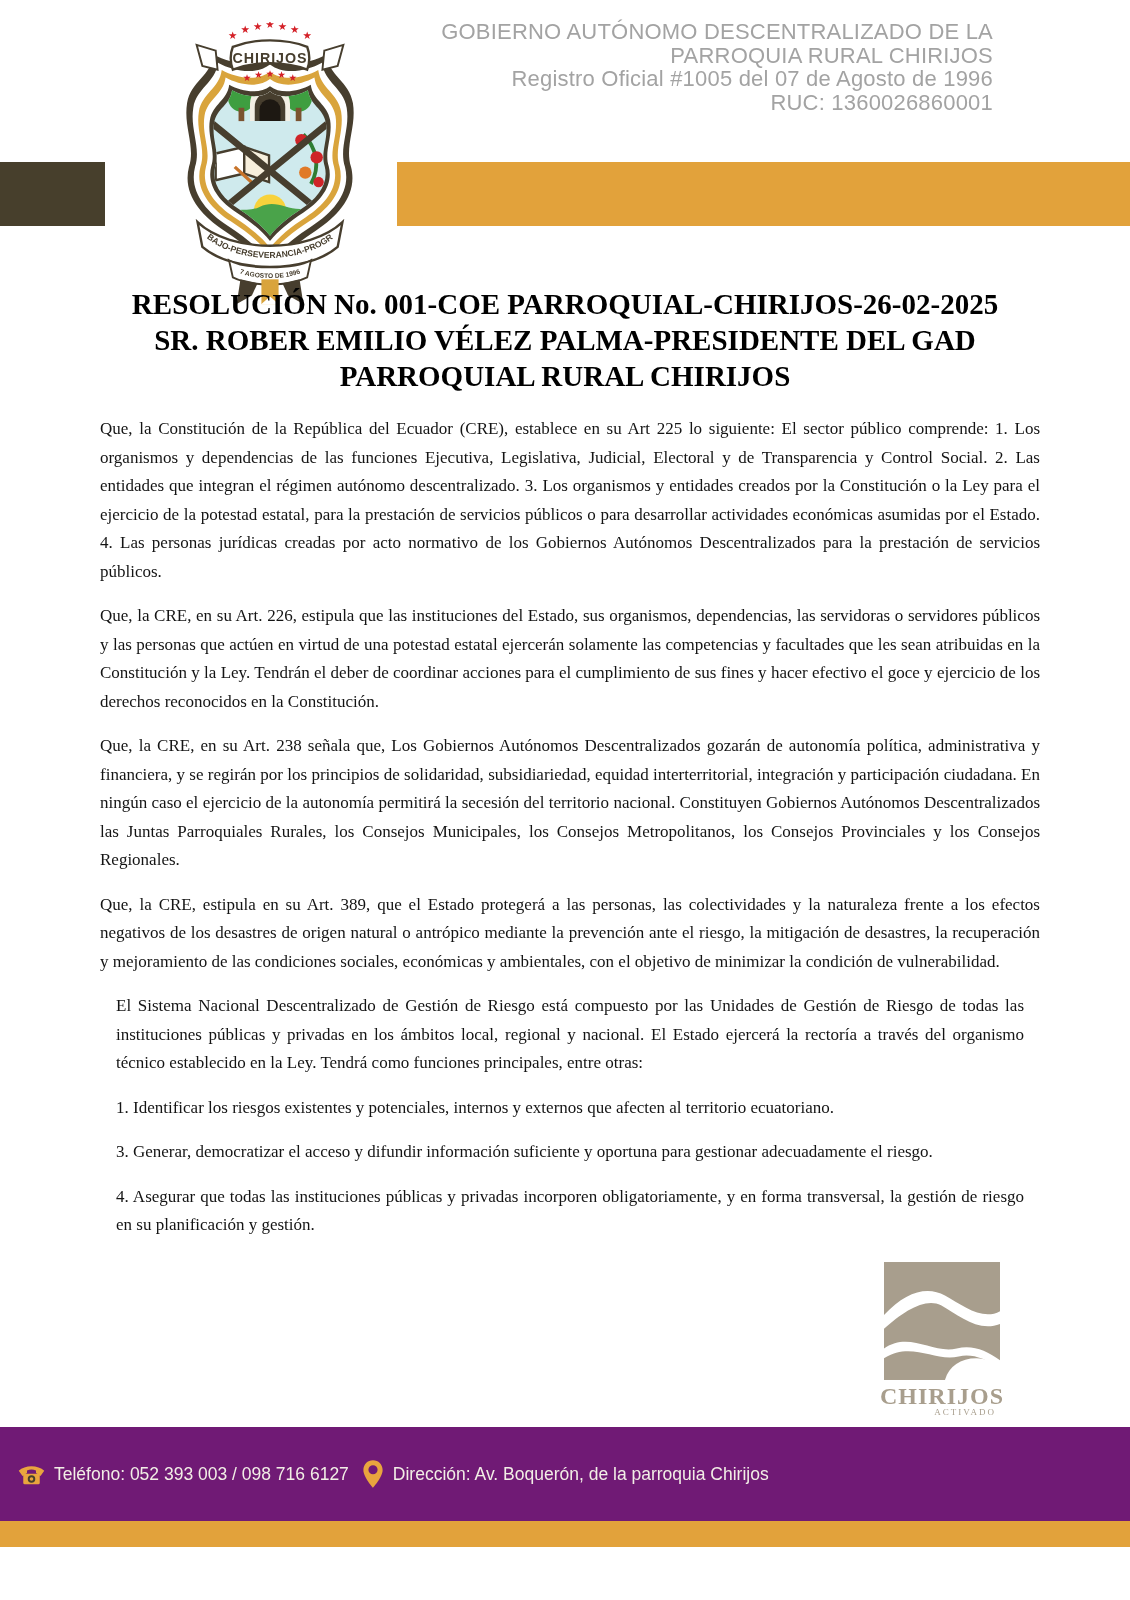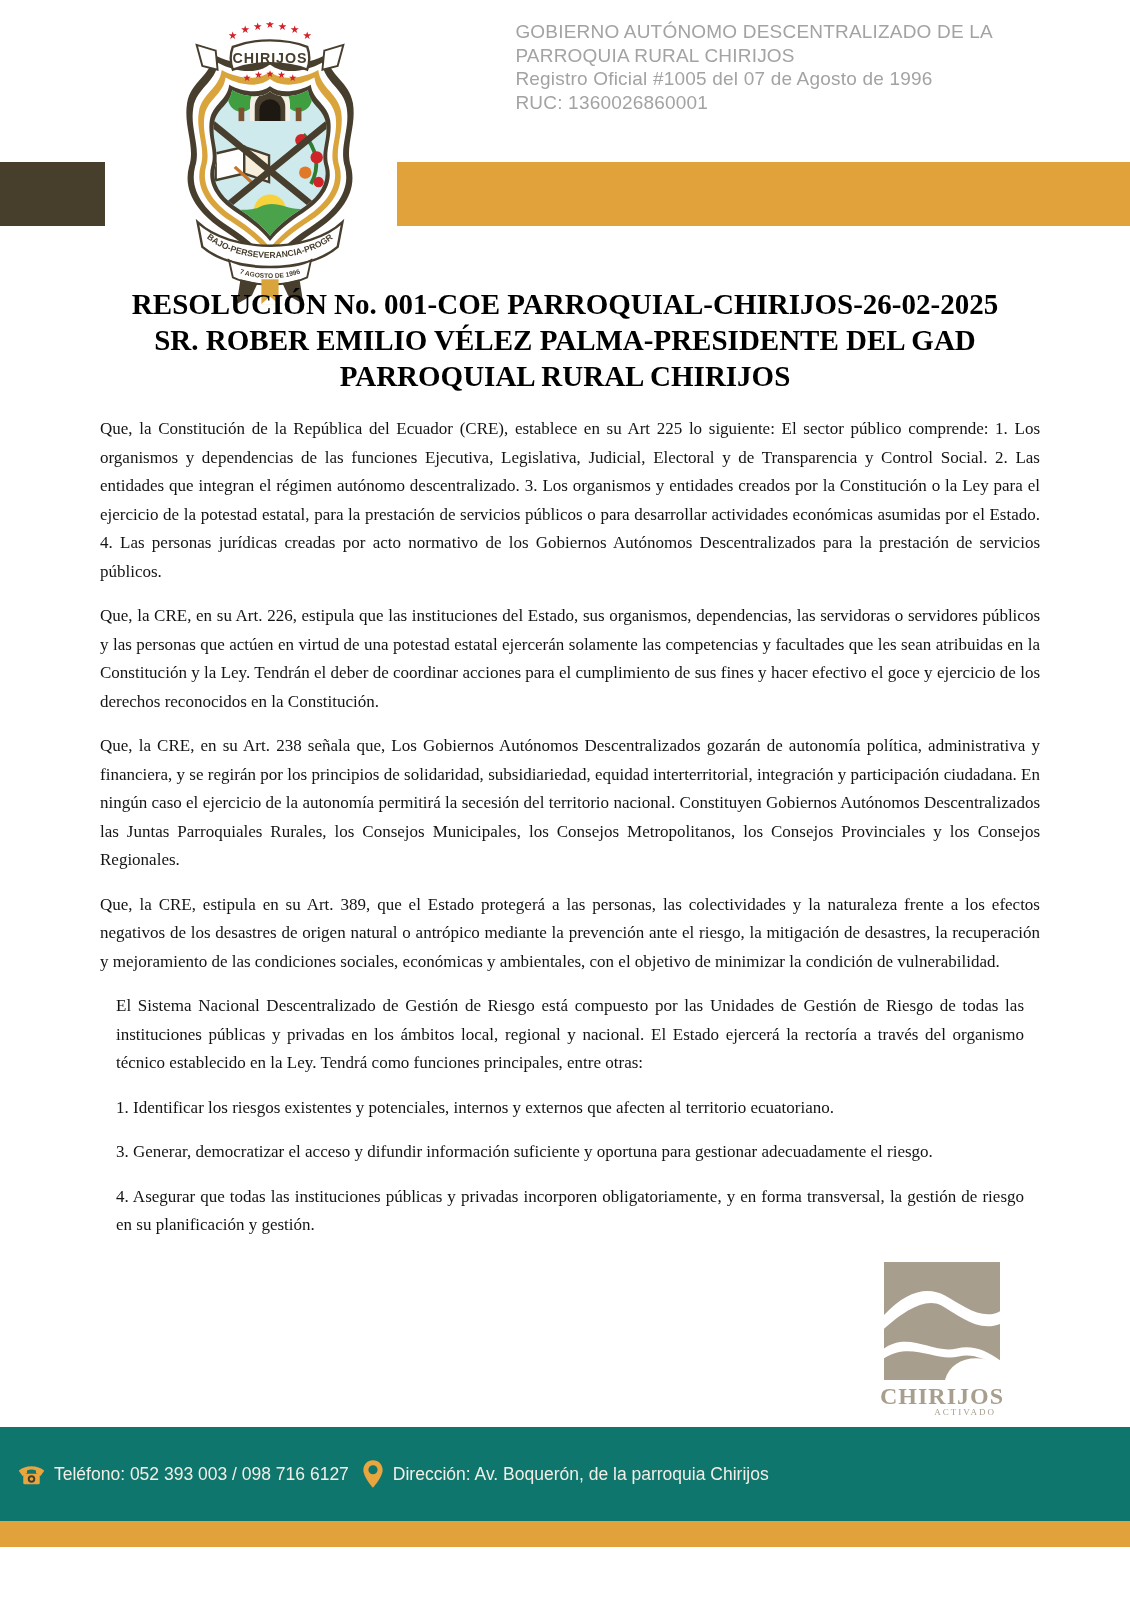--- a/index.html
+++ b/index.html
@@ -1,21 +1,21 @@
 <!DOCTYPE html>
 <html><head>
 <meta charset="utf-8">
 <style>
   html,body{margin:0;padding:0;background:#e9e9e9;}
   .page{position:relative;width:1130px;height:1600px;background:#ffffff;margin:0 auto;
         font-family:"Liberation Serif",serif;overflow:hidden;}
 
   
-  .org-header{position:absolute;top:20px;right:137px;
-              font-family:"Liberation Sans",sans-serif;font-size:19px;line-height:23.5px;
+  .org-header{position:absolute;top:20px;right:137px;text-align:right;
+              font-family:"Liberation Sans",sans-serif;font-size:22px;line-height:23.5px;
               color:#a3a3a3;letter-spacing:0.2px;}
   .crest{position:absolute;left:145px;top:22px;}
   .bar-left{position:absolute;left:0;top:162px;width:105px;height:64px;background:#473f2c;}
   .bar-right{position:absolute;left:397px;top:162px;width:733px;height:64px;background:#e2a23b;}
 
   
   .doc-title{position:absolute;top:286px;left:60px;width:1010px;text-align:center;
              font-weight:bold;font-size:29px;line-height:36px;color:#000;}
 
   
@@ -26,21 +26,21 @@
 
   
   .watermark{position:absolute;left:878px;top:1262px;width:128px;text-align:center;z-index:1;}
   .watermark svg{display:block;margin:0 auto;}
   .watermark-brand{font-family:"Liberation Serif",serif;font-weight:bold;font-size:24px;
                    letter-spacing:1px;color:#a89e8d;margin-top:5px;line-height:22px;}
   .watermark-sub{font-family:"Liberation Serif",serif;font-size:9px;letter-spacing:2px;
                  color:#a89e8d;text-align:right;padding-right:10px;line-height:11px;}
 
   
-  .footer-bar{position:absolute;left:0;top:1427px;width:1130px;height:94px;background:#0f766e;
+  .footer-bar{position:absolute;left:0;top:1427px;width:1130px;height:94px;background:#701a75;
               display:flex;align-items:center;box-sizing:border-box;padding:0 12px 0 18px;
               font-family:"Liberation Sans",sans-serif;font-size:17.5px;color:#f2eee6;}
   .contact{display:flex;align-items:center;gap:9px;white-space:nowrap;}
   .contact + .contact{margin-left:13px;}
   .footer-strip{position:absolute;left:0;top:1521px;width:1130px;height:26px;background:#e2a23b;}
 </style>
 </head>
 <body>
 
 <div class="page">

